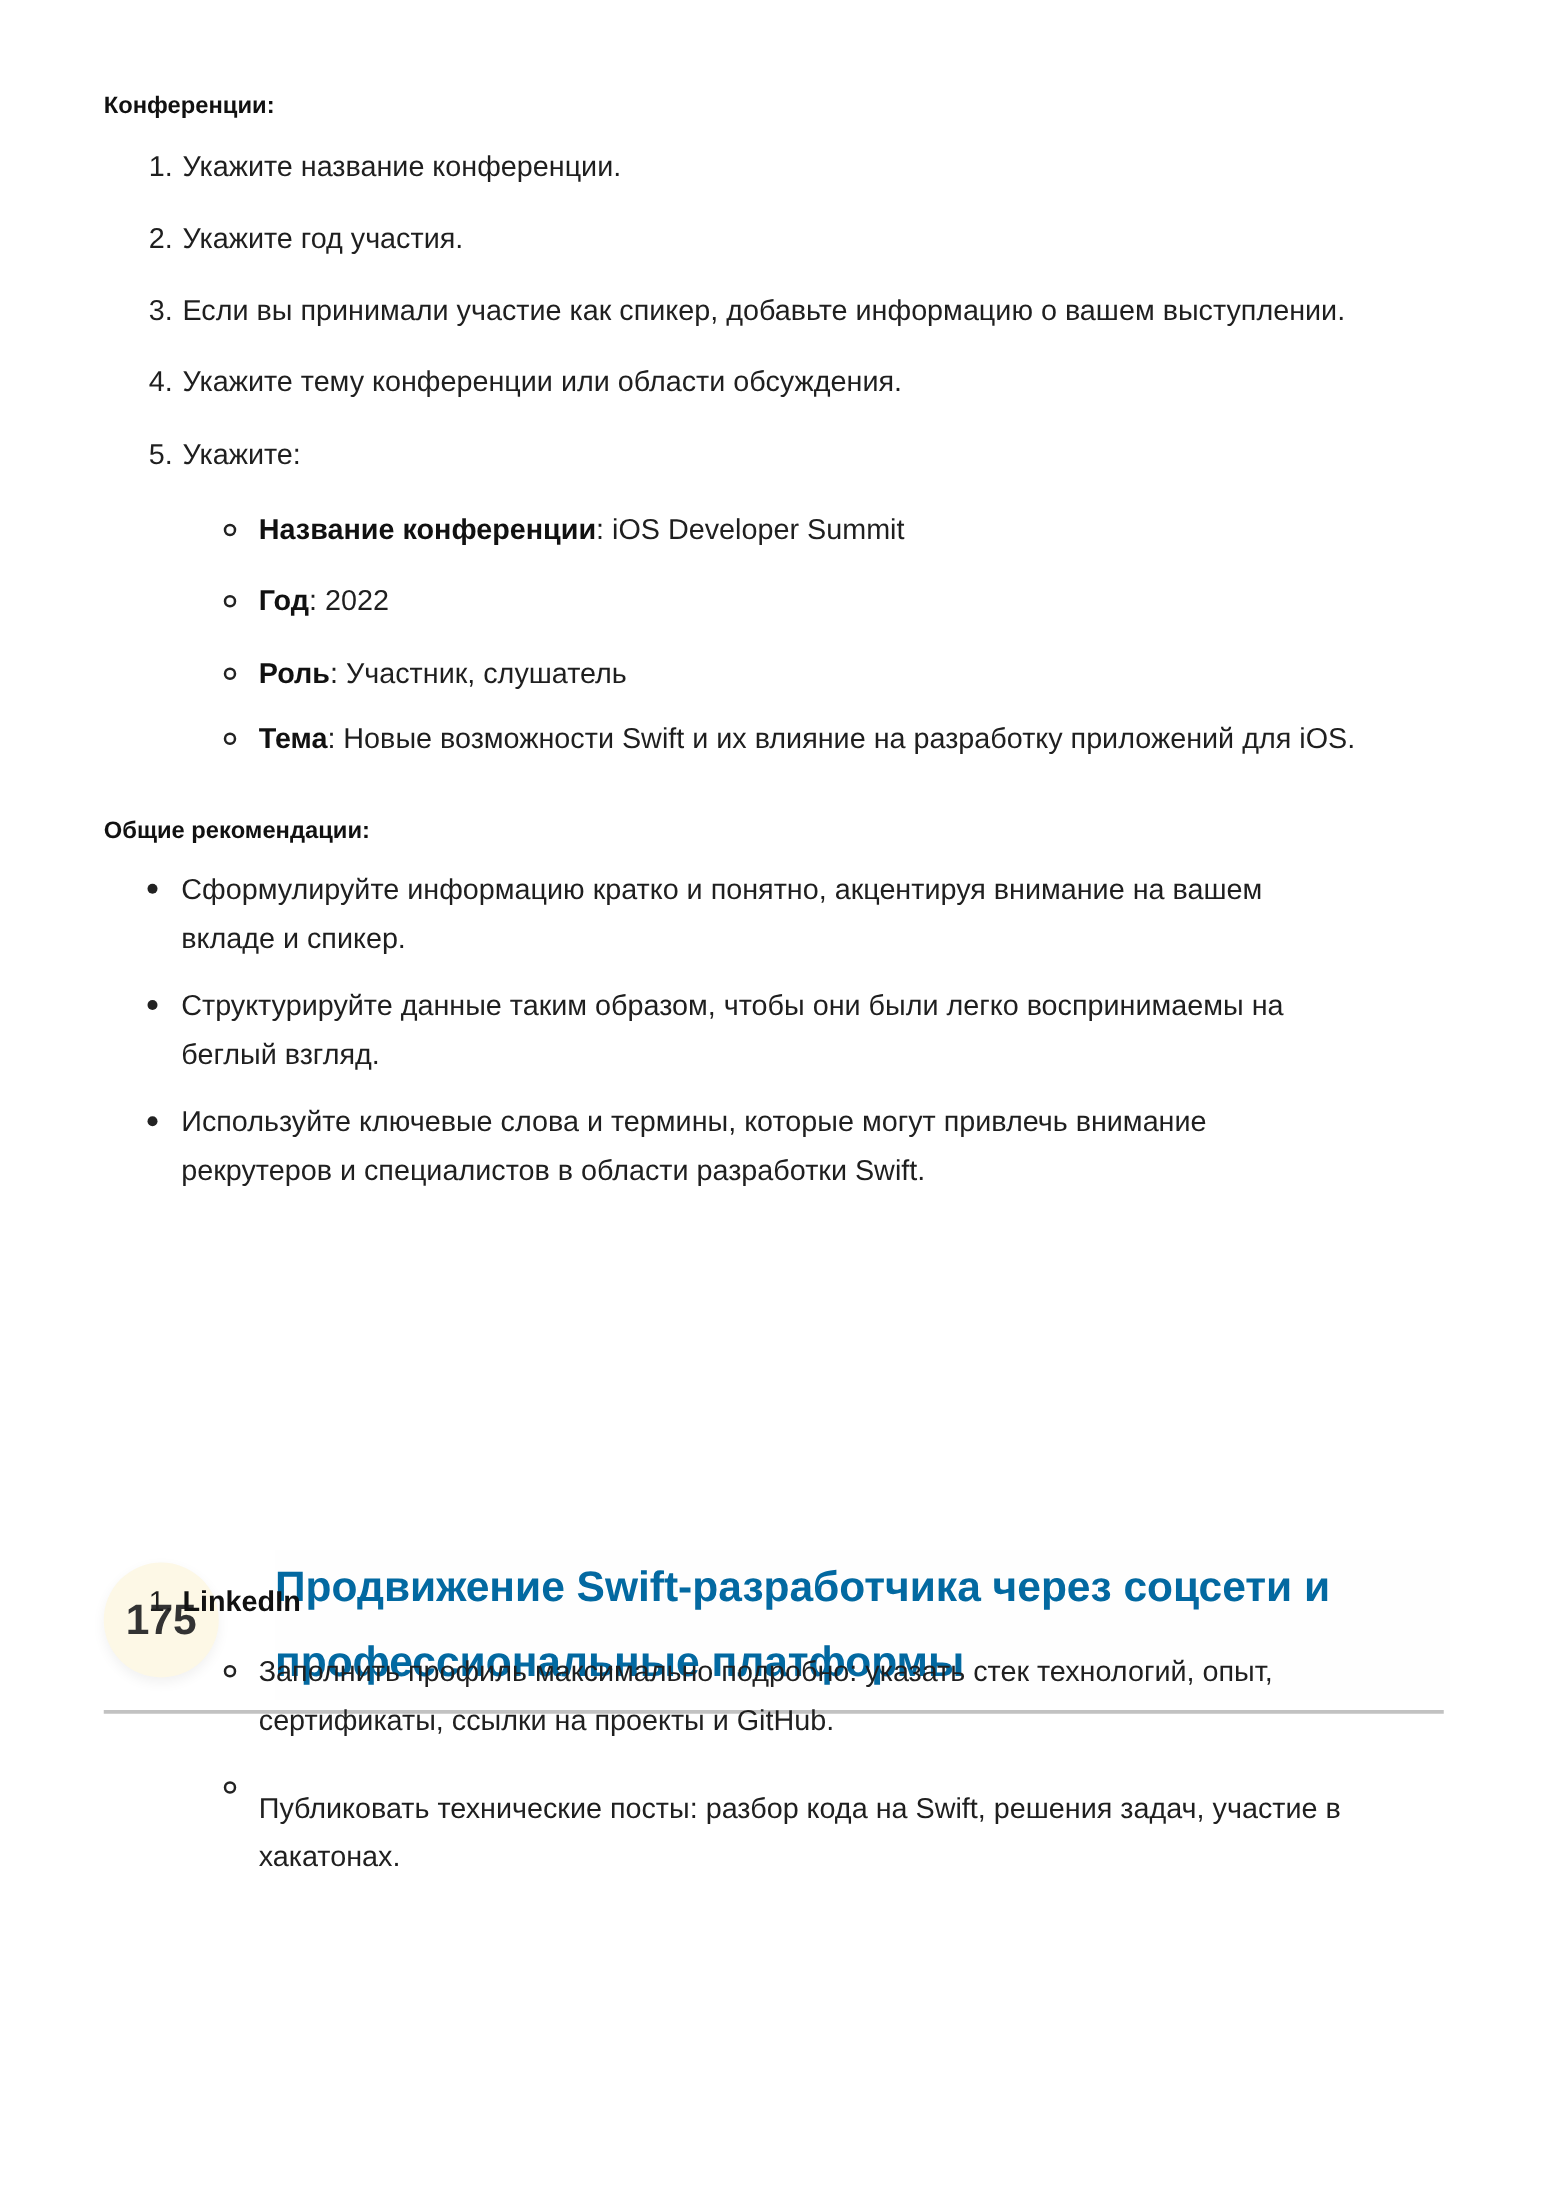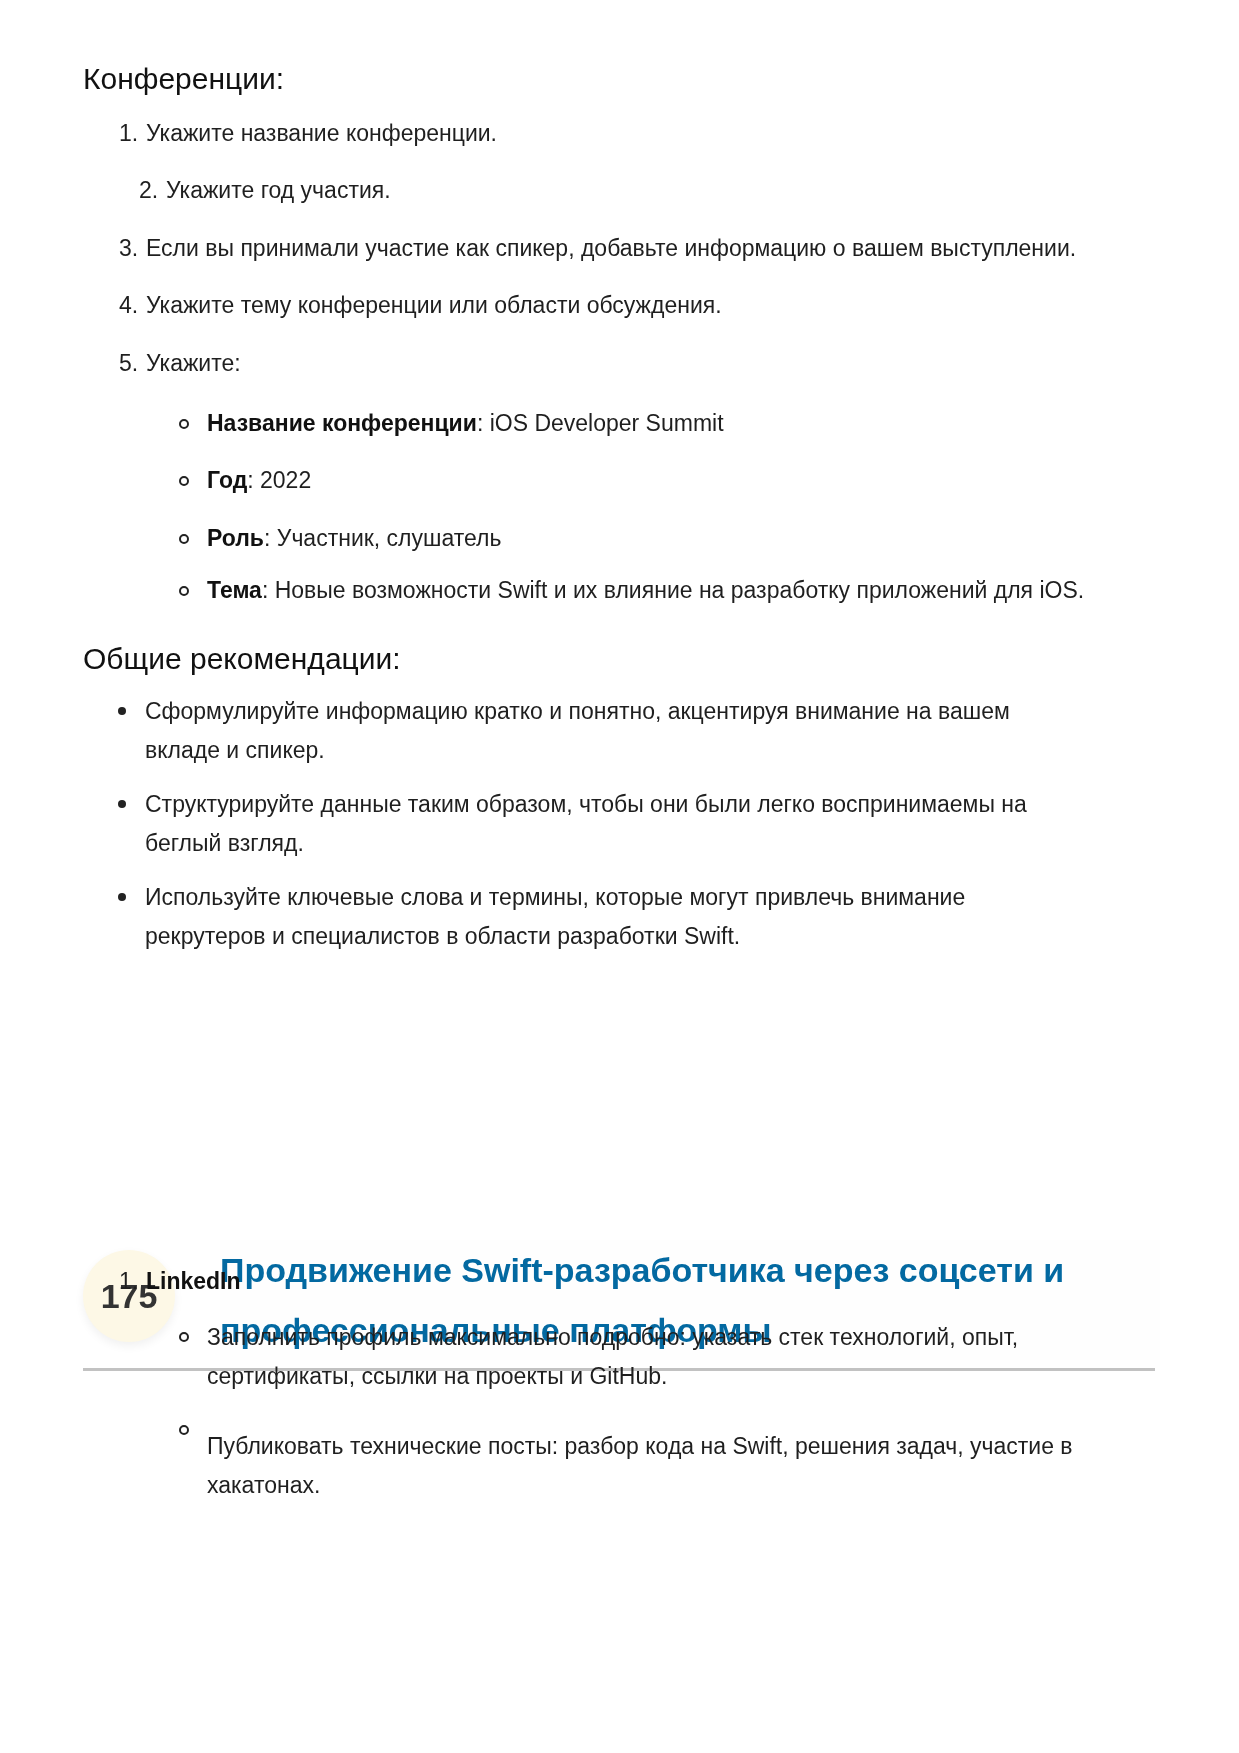--- a/index.html
+++ b/index.html
@@ -18,23 +18,24 @@
     }
     .page {
       position: absolute;
       left: 83px;
       top: 0;
       width: 1075px;
     }
     .heading-bold {
       position: absolute;
       left: 0;
-      font-weight: normal;
-      font-size: 30px;
+      font-weight: bold;
+      font-size: 19px;
       color: #111;
+      margin-top: 12px;
     }
     .ol-item {
       position: absolute;
       left: 36px;
       white-space: nowrap;
     }
     .ol-item .num {
       display: inline-block;
       width: 27px;
     }
@@ -126,21 +127,21 @@
 </head>
 <body>
 
 <div class="page">
 
   <div class="heading-bold" style="top:62px;">Конференции:</div>
 
   <div class="ol-item" style="top:120px;">
     <span class="num">1.</span><span>Укажите название конференции.</span>
   </div>
-  <div class="ol-item" style="top:177px;margin-left:20px;">
+  <div class="ol-item" style="top:177px;">
     <span class="num">2.</span><span>Укажите год участия.</span>
   </div>
   <div class="ol-item" style="top:235px;">
     <span class="num">3.</span><span>Если вы принимали участие как спикер, добавьте информацию о вашем выступлении.</span>
   </div>
   <div class="ol-item" style="top:292px;">
     <span class="num">4.</span><span>Укажите тему конференции или области обсуждения.</span>
   </div>
   <div class="ol-item" style="top:350px;">
     <span class="num">5.</span><span>Укажите:</span>

